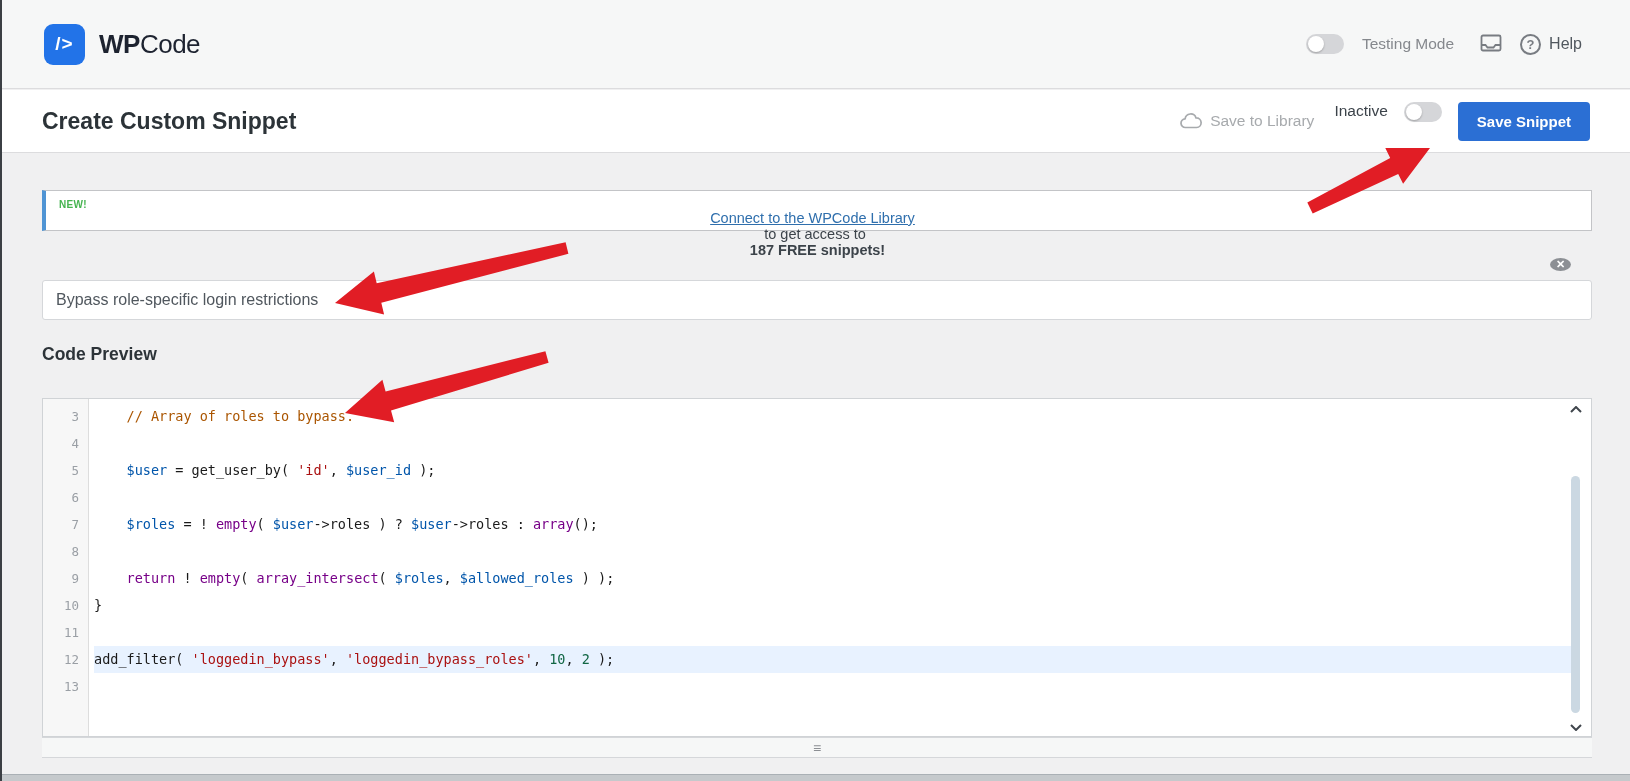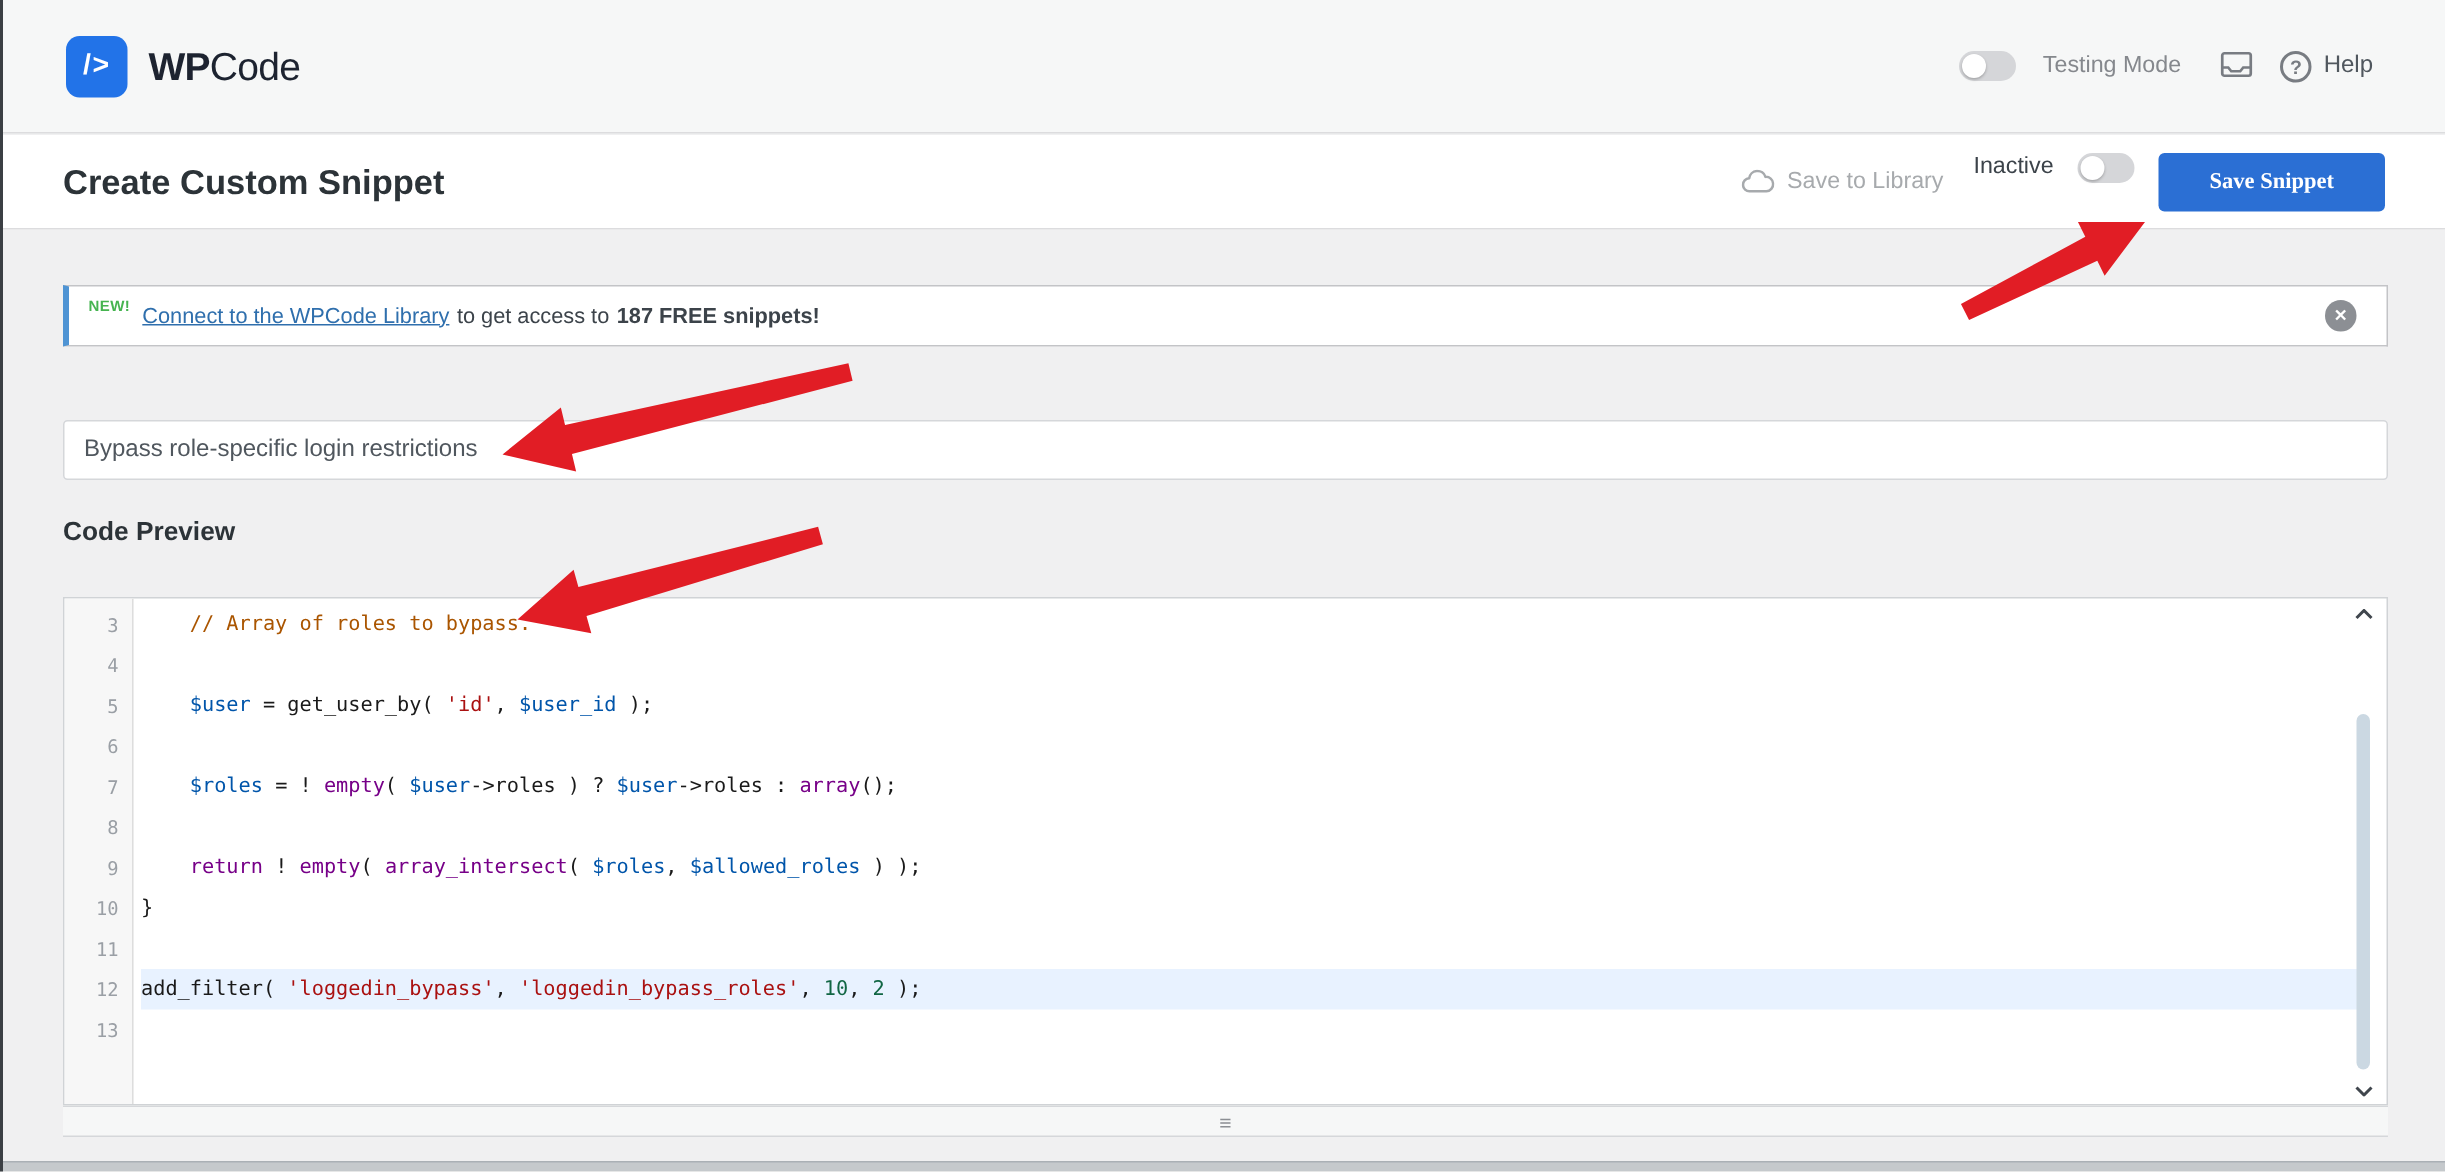--- a/index.html
+++ b/index.html
@@ -53,31 +53,31 @@
     background:#fff; border-bottom:1px solid #dcdcde;
     display:flex; align-items:center; justify-content:space-between;
     padding:0 40px;
   }
   .page-title { font-size:23px; font-weight:bold; color:#2c3338; }
   .toolbar-right { display:flex; gap:16px; }
   .save-library { display:flex; align-items:center; gap:8px; color:#a7aaad; font-size:15.5px; }
   .status-label { font-size:15.5px; color:#3c434a; margin-left:4px; }
   .save-btn {
     background:var(--button-blue,#2b6fd4); color:#fff; border:none;
-    font-family:Liberation Serif, serif; font-size:15px; font-weight:600;
-    padding:11px 34px; border-radius:4px; cursor:pointer;
+    font-family:Liberation Sans, sans-serif; font-size:15px; font-weight:600;
+    padding:11px 19px; border-radius:4px; cursor:pointer;
   }
 
   
   .notice {
     position:absolute; top:190px; left:40px; width:1550px; height:41px;
     background:#fff; border:1px solid #c3c4c7;
     border-left:4px solid var(--notice-accent,#4f94d4);
     display:flex; align-items:center; padding:0 20px 0 13px;
-    font-size:14.5px; color:#3c434a;
+    font-size:14.5px; color:#3c434a;flex-direction:column;
   }
   .new-badge {
     color:var(--new-green,#46b450); font-size:10px; font-weight:bold;
     align-self:flex-start; margin:8px 8px 0 0; letter-spacing:.3px;
   }
   .notice-link { color:#2f6fad; text-decoration:underline; margin-right:5px; }
   .notice-bold { font-weight:bold; margin-left:5px; }
   .notice-close {
     margin-left:auto; width:21px; height:21px; border-radius:50%;
     background:#8c8f94; color:#fff; display:flex; align-items:center; justify-content:center;

